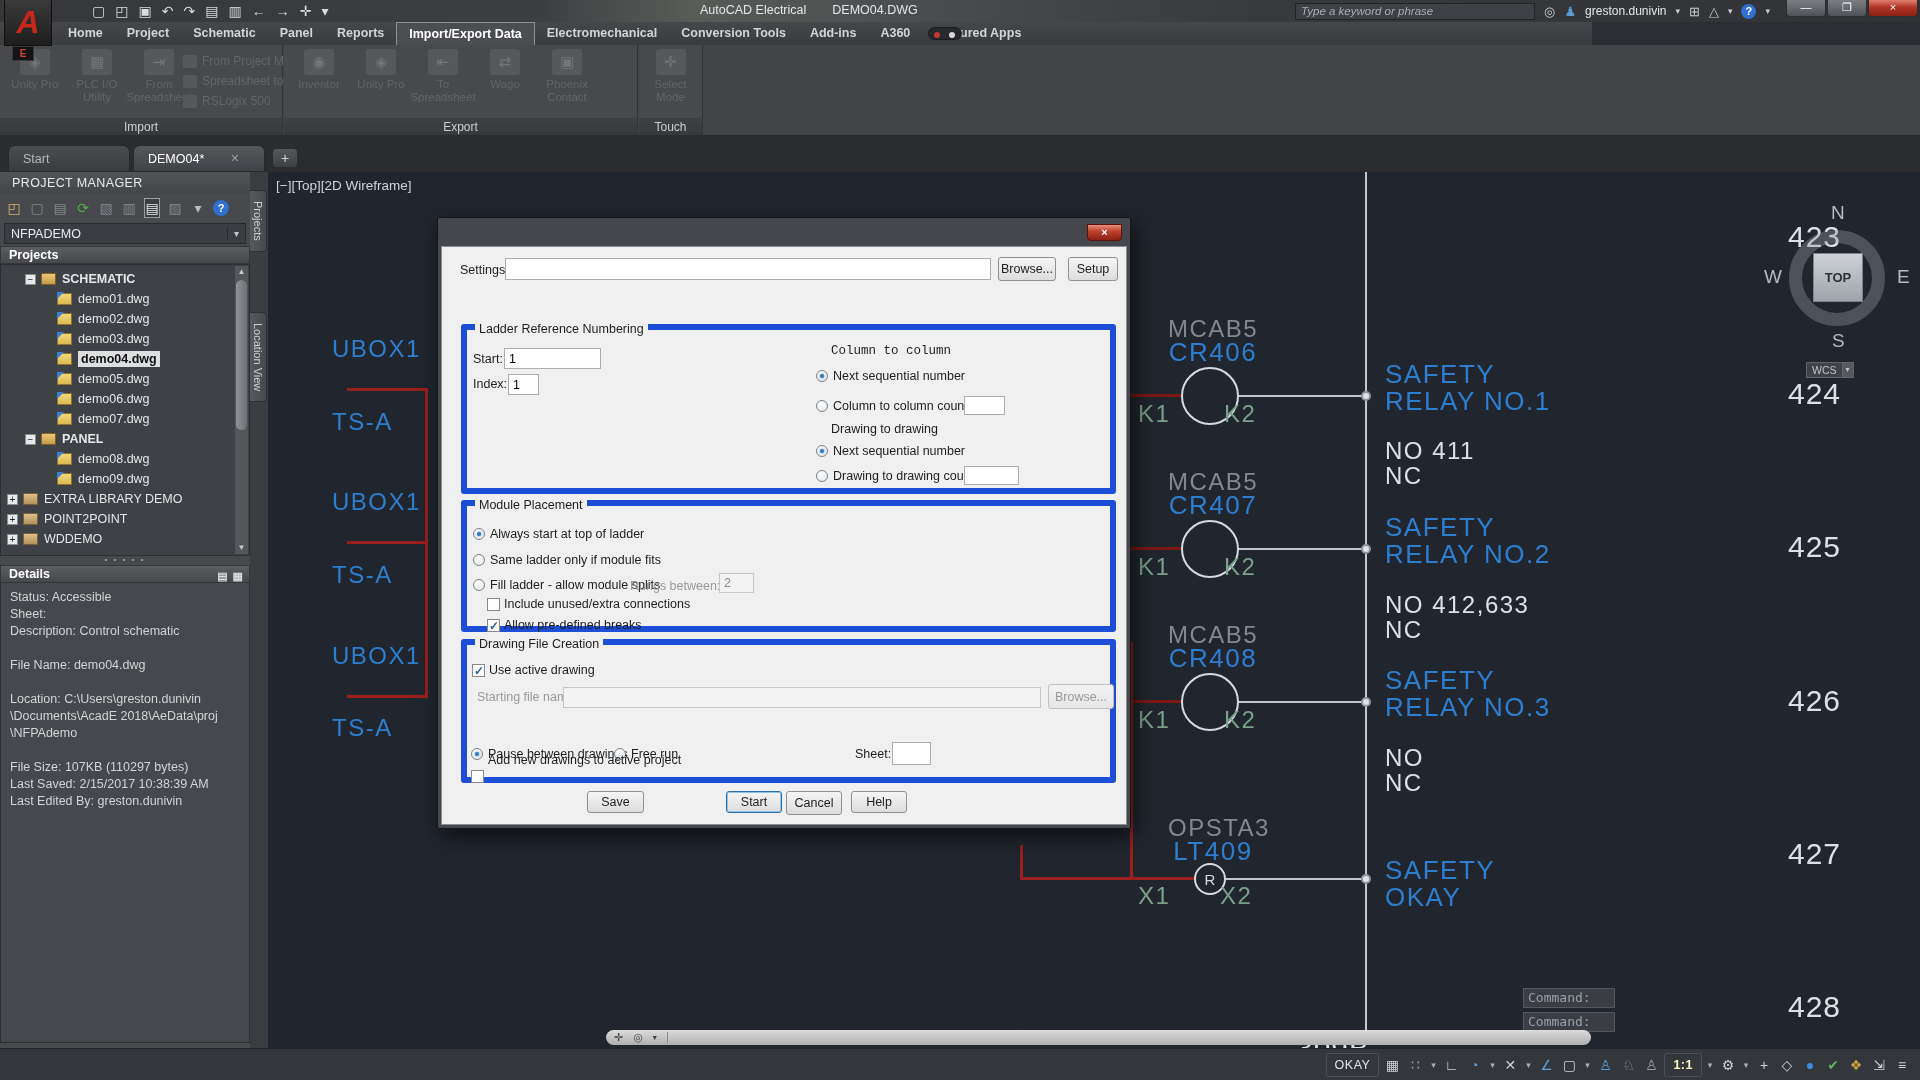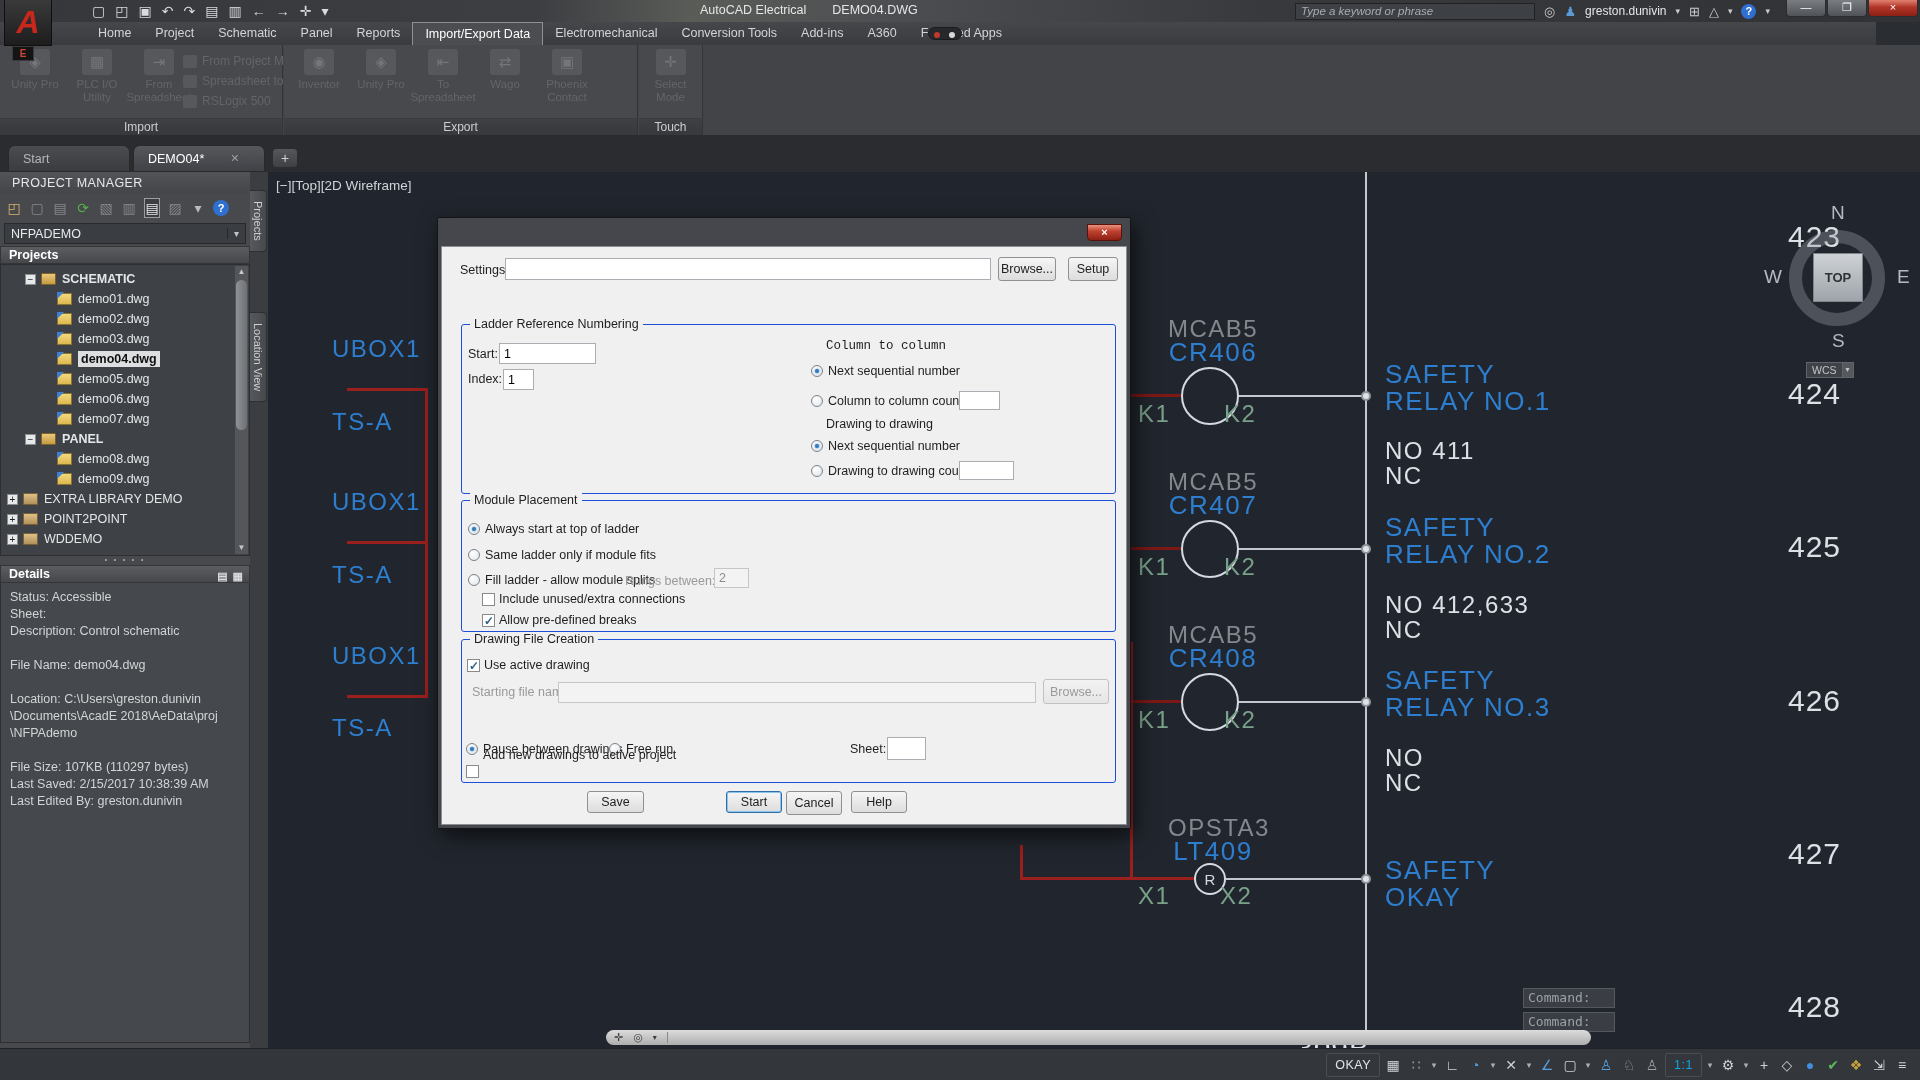--- a/index.html
+++ b/index.html
@@ -26,22 +26,22 @@
   .tb-icon { color:#c9cdd2; font-size:13px; }
   #user-name { color:#e4e6e8; font-size:12px; }
   #help-circle { width:15px; height:15px; border-radius:50%; background:#2f6fd0; color:#fff;
     font-size:11px; font-weight:bold; text-align:center; line-height:15px; }
   #win-buttons { position:absolute; right:2px; top:0; display:flex; }
   .wbtn { width:40px; height:17px; background:linear-gradient(#7a7d82,#4f5256); border:1px solid #2b2d30;
     border-top:none; color:#fff; font-size:11px; text-align:center; line-height:15px; border-radius:0 0 4px 4px; margin-left:1px;}
   .wbtn.close { width:50px; background:linear-gradient(#e08070,#b03527 45%,#8d2014); }
 
   
-  #ribbon-tabs { position:absolute; left:0; top:22px; width:1876px; height:23px;
-    background:linear-gradient(#45474b,#393b3f); display:flex; padding-left:86px; }
+  #ribbon-tabs { position:absolute; left:0; top:22px; width:1592px; height:23px;
+    background:linear-gradient(#45474b,#393b3f); display:flex; padding-left:56px;font-weight:bold; }
   .rtab { padding:0 12px; color:#d2d4d6; font-size:12.5px; line-height:22px; white-space:nowrap; }
   .rtab.active { background:#4b4d51; border:1px solid #8e9093; border-bottom:none; color:#fff; }
   #record-pill { position:absolute; left:928px; top:27px; width:34px; height:13px; border-radius:7px;
     background:#26282b; border:1px solid #1a1b1d; }
   #record-pill .dot-red { position:absolute; left:5px; top:3.5px; width:6px; height:6px; border-radius:50%; background:#c0392b; }
   #record-pill .dot-white { position:absolute; right:6px; top:3.5px; width:6px; height:6px; border-radius:50%; background:#d8d8d8; }
 
   
   #ribbon { position:absolute; left:0; top:45px; width:1920px; height:90px; background:#424447; }
   .rpanel { position:absolute; top:0; height:90px; background:#47494d; border-right:1px solid #323437; }
@@ -155,21 +155,21 @@
     color:#1e1e1e; font-size:12.5px; border:1px solid #8a8d92; }
   .dlbl { position:absolute; white-space:nowrap; }
   .gray { color:#9a9a9a; }
   .tin { position:absolute; background:#fff; border:1px solid #abadb3; font-size:12.5px; padding:0 4px;
     font-family:"Liberation Sans", sans-serif; }
   .tin:disabled { background:#f3f3f3; border-color:#c4c6ca; }
   .btn { position:absolute; background:linear-gradient(#f5f5f5,#dddddd); border:1px solid #8e9094;
     border-radius:3px; font-size:12.5px; text-align:center; font-family:"Liberation Sans", sans-serif; color:#1e1e1e;}
   .btn:disabled,.btn.disabled { color:#9a9a9a; background:linear-gradient(#f2f2f2,#e6e6e6); border-color:#bfc1c5; }
   .btn.default { border:1px solid #2f6fa8; box-shadow:0 0 0 1px #8cc4ec inset; }
-  .group { position:absolute; border:1px solid #1d4ed8; border-radius:3px; }
+  .group { position:absolute; border:6px solid #1d4ed8; border-radius:3px; }
   .glabel { position:absolute; top:-8px; left:8px; background:#f0f0f0; padding:0 4px; font-size:12.5px; }
   .rad { position:absolute; width:12px; height:12px; border:1px solid #79838c; border-radius:50%;
     background:radial-gradient(circle at 35% 30%, #ffffff, #dfe3e6); }
   .rad.on::after { content:""; position:absolute; left:3px; top:3px; width:4px; height:4px; border-radius:50%;
     background:#2f7cc0; box-shadow:0 0 2px #2f7cc0; }
   .cb { position:absolute; width:13px; height:13px; border:1px solid #8a8a8a; background:#fff; }
   .cb.on::after { content:"✓"; position:absolute; left:1px; top:-1px; font-size:12px; color:#2c628b; font-weight:bold; }
 
   
   #statusbar { position:absolute; left:0; top:1048px; width:1920px; height:32px; background:#33363a;
@@ -639,21 +639,21 @@
     <span class="sb-icon" style="color: rgb(86, 160, 224);">◔</span>
     <span class="sb-icon sb-dd" style="color: rgb(169, 174, 179);">▾</span>
     <span class="sb-icon" style="color: rgb(205, 210, 214);">✕</span>
     <span class="sb-icon sb-dd" style="color: rgb(169, 174, 179);">▾</span>
     <span class="sb-icon" style="color: rgb(86, 160, 224);">∠</span>
     <span class="sb-icon" style="color: rgb(205, 210, 214);">▢</span>
     <span class="sb-icon sb-dd" style="color: rgb(169, 174, 179);">▾</span>
     <span class="sb-icon" style="color: rgb(86, 160, 224);">♙</span>
     <span class="sb-icon" style="color: rgb(154, 160, 165);">♘</span>
     <span class="sb-icon" style="color: rgb(154, 160, 165);">♙</span>
-    <span class="sb-icon sb-text" style="color: #0ea5e9;">1:1</span>
+    <span class="sb-icon sb-text" style="color: #fef9c3; font-weight: bold;">1:1</span>
     <span class="sb-icon sb-dd" style="color: rgb(169, 174, 179);">▾</span>
     <span class="sb-icon" style="color: rgb(205, 210, 214);">⚙</span>
     <span class="sb-icon sb-dd" style="color: rgb(169, 174, 179);">▾</span>
     <span class="sb-icon" style="color: rgb(205, 210, 214);">+</span>
     <span class="sb-icon" style="color: rgb(205, 210, 214);">◇</span>
     <span class="sb-icon" style="color: rgb(63, 142, 221);">●</span>
     <span class="sb-icon" style="color: rgb(92, 184, 92);">✔</span>
     <span class="sb-icon" style="color: rgb(200, 162, 62);">❖</span>
     <span class="sb-icon" style="color: rgb(205, 210, 214);">⇲</span>
     <span class="sb-icon" style="color: rgb(205, 210, 214);">≡</span>

